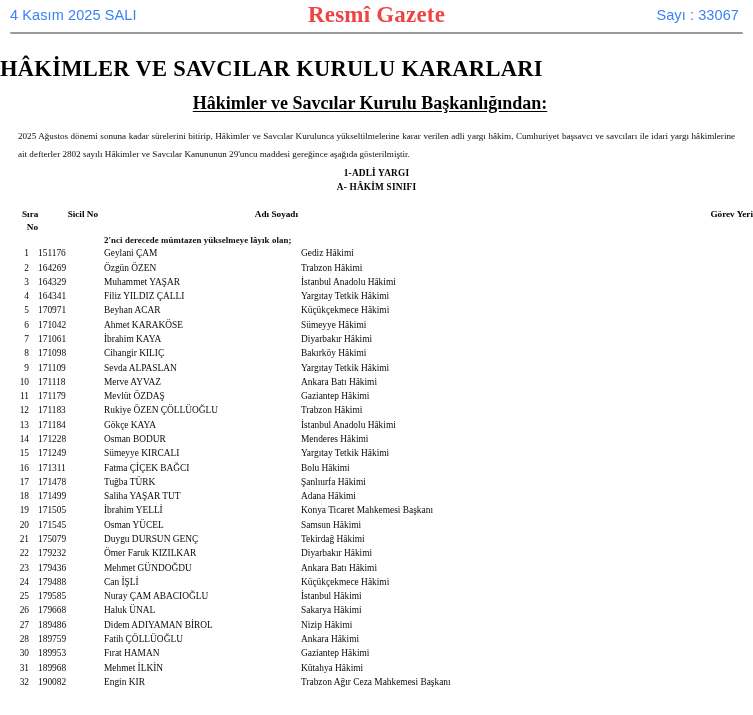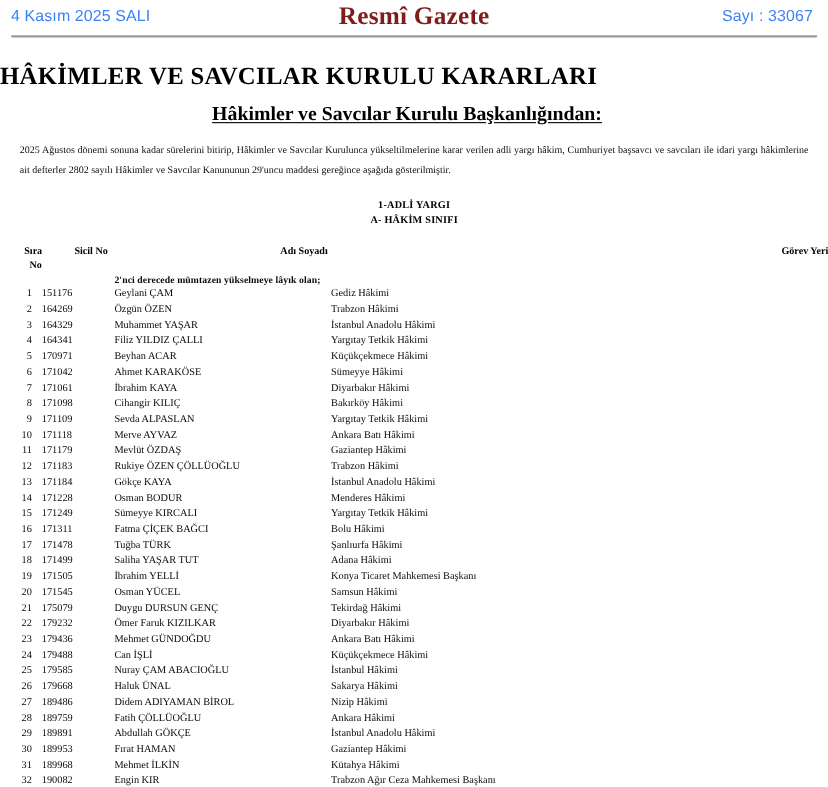--- a/index.html
+++ b/index.html
@@ -36,21 +36,21 @@
   }
   .masthead-title {
     position: absolute;
     left: 0;
     right: 0;
     top: 0;
     text-align: center;
     font-family: "Liberation Serif", "DejaVu Serif", serif;
     font-weight: bold;
     font-size: 23px;
-    color: #7f1d1d;
+    color: #ef4444;
     line-height: 30px;
     letter-spacing: 0.2px;
     pointer-events: none;
   }
   .masthead-rule {
     margin: 2px 10px 0 10px;
     height: 2px;
     background: #9a9a9a;
     border-radius: 1px;
   }
@@ -79,21 +79,21 @@
   .intro {
     margin: 14px 18px 0 18px;
     font-size: 9.1px;
     line-height: 1.95;
     text-align: justify;
     color: #0d0d0d;
   }
 
   
   .section-headings {
-    margin-top: 16px;
+    margin-top: 2px;
     text-align: center;
   }
   .section-headings div {
     font-weight: bold;
     font-size: 9.3px;
     line-height: 1.55;
     letter-spacing: 0.2px;
   }
 
   
@@ -360,26 +360,20 @@
         <td class="cell-ad">Didem ADIYAMAN BİROL</td>
         <td class="cell-gorev">Nizip Hâkimi</td>
       </tr>
       <tr>
         <td class="cell-no">28</td>
         <td class="cell-sicil">189759</td>
         <td class="cell-ad">Fatih ÇÖLLÜOĞLU</td>
         <td class="cell-gorev">Ankara Hâkimi</td>
       </tr>
       <tr>
-        <td class="cell-no">29</td>
-        <td class="cell-sicil">189891</td>
-        <td class="cell-ad">Abdullah GÖKÇE</td>
-        <td class="cell-gorev">İstanbul Anadolu Hâkimi</td>
-      </tr>
-      <tr>
         <td class="cell-no">30</td>
         <td class="cell-sicil">189953</td>
         <td class="cell-ad">Fırat HAMAN</td>
         <td class="cell-gorev">Gaziantep Hâkimi</td>
       </tr>
       <tr>
         <td class="cell-no">31</td>
         <td class="cell-sicil">189968</td>
         <td class="cell-ad">Mehmet İLKİN</td>
         <td class="cell-gorev">Kütahya Hâkimi</td>

